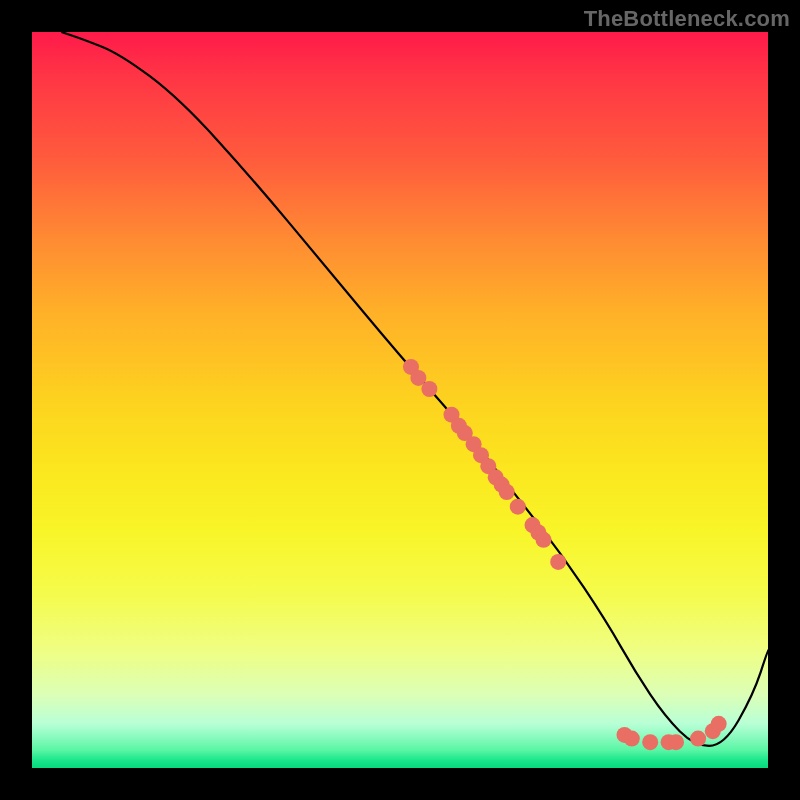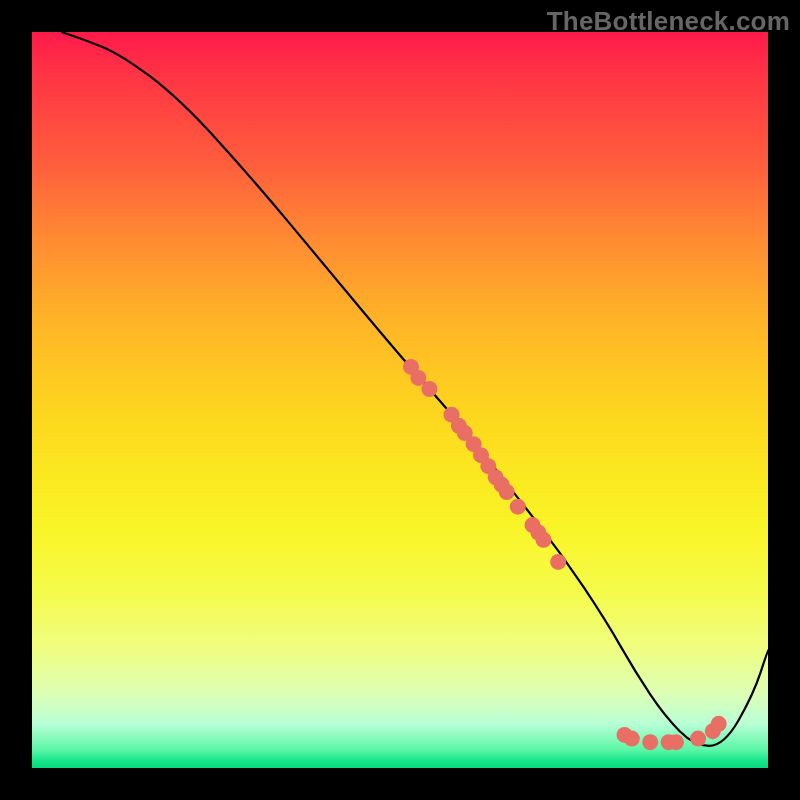--- a/index.html
+++ b/index.html
@@ -15,21 +15,21 @@
     height: 800px;
     background: #000;
     position: relative;
   }
   .brand {
     position: absolute;
     top: 6px;
     right: 10px;
     color: #666;
     font-family: Arial, Helvetica, sans-serif;
-    font-size: 26px;
+    font-size: 22px;
     font-weight: bold;
     letter-spacing: 0.2px;
     z-index: 10;
   }
   .plot {
     position: absolute;
     left: 32px;
     top: 32px;
     width: 736px;
     height: 736px;

